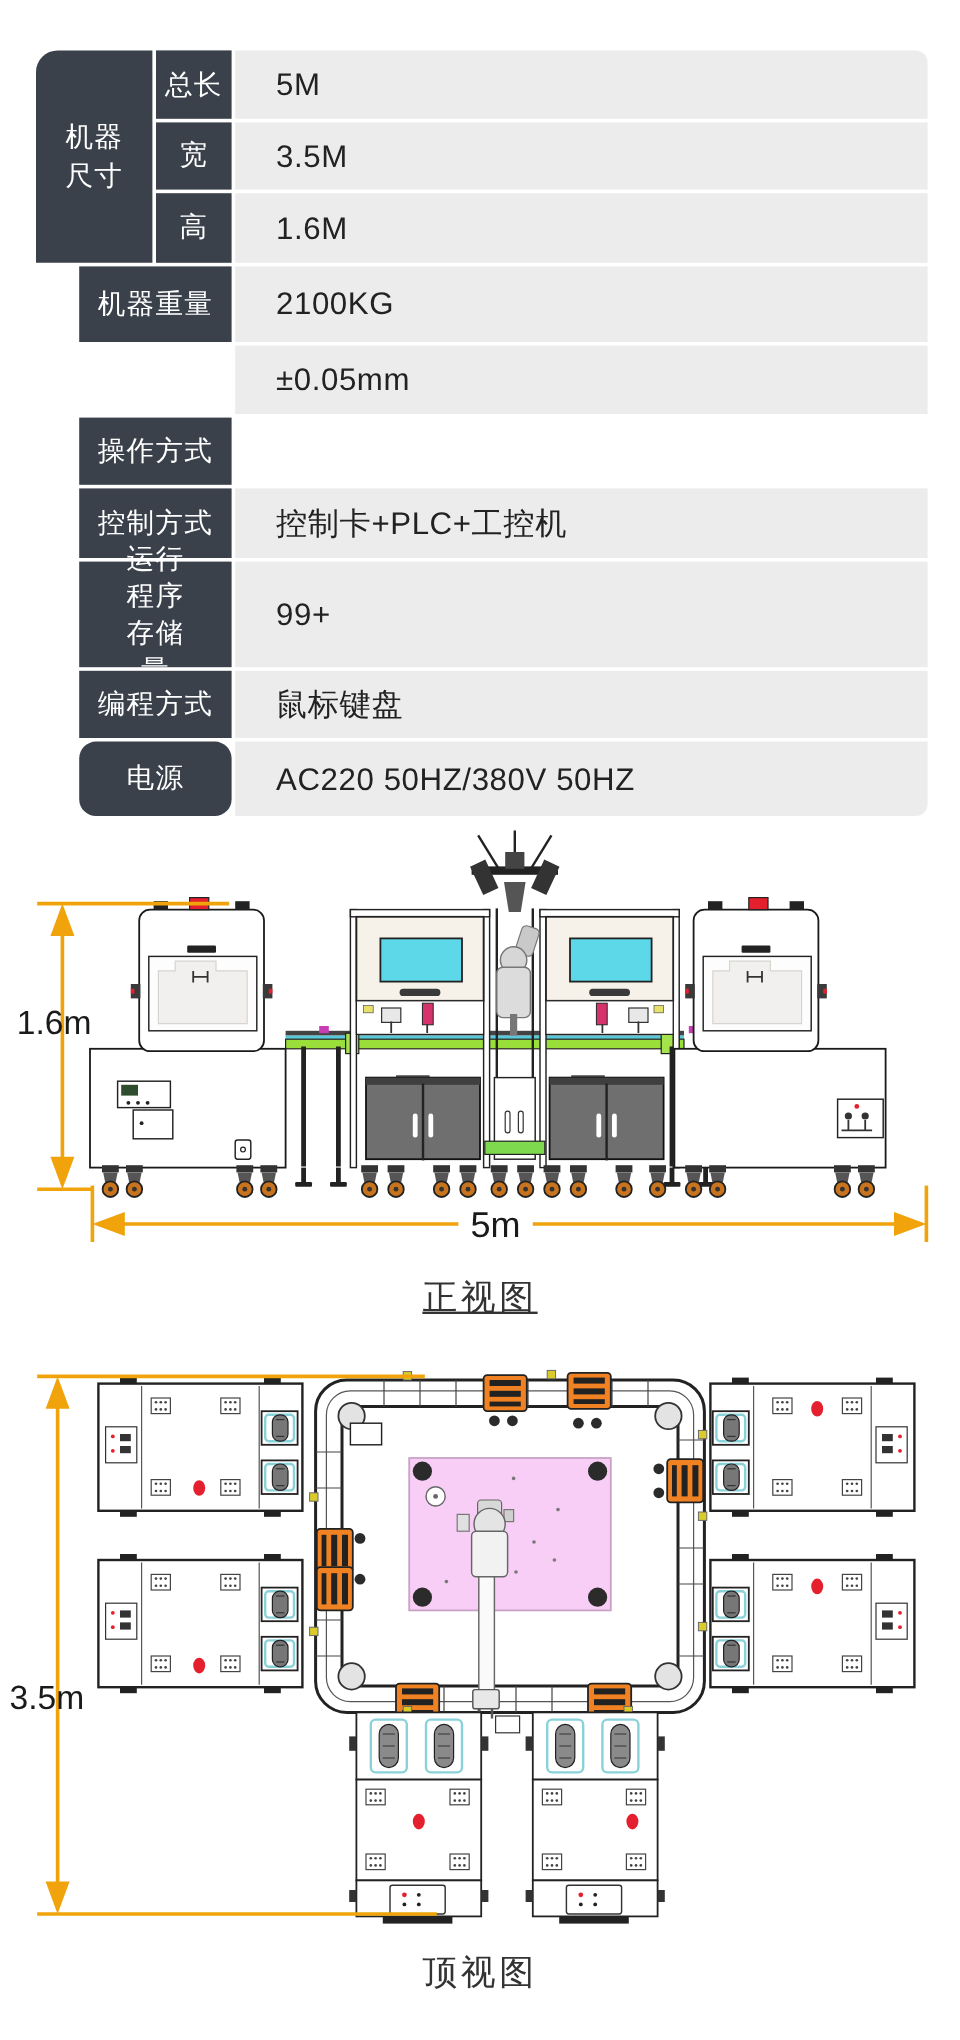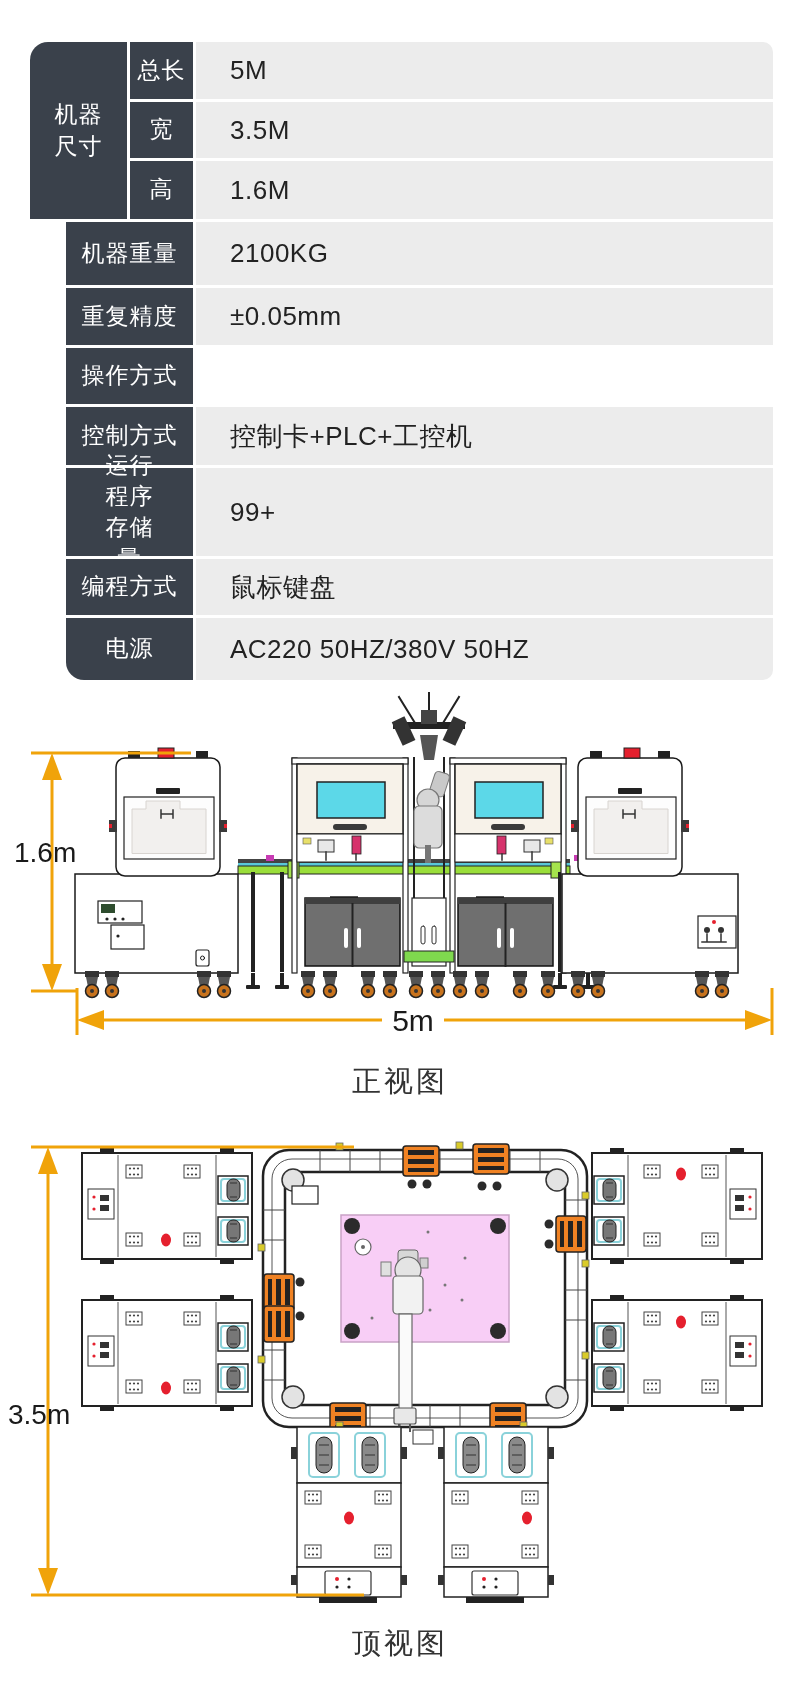--- a/index.html
+++ b/index.html
@@ -17,36 +17,36 @@
   }
   .cell{display:flex;align-items:center;justify-content:center;box-sizing:border-box;}
   .hdr{
     background:#3A414B;color:#ffffff;font-size:23px;font-weight:500;
     text-align:center;line-height:1.35;letter-spacing:1px;
   }
   .hdr-main{grid-column:1;grid-row:1 / span 3;border-top-left-radius:18px;padding:16px 20px;}
   .hdr-sub{grid-column:2;text-align:center;}
   .hdr-wide{grid-column:1 / span 2;margin-left:36px;}
   .hdr-narrow{padding:0 28px;}
-  .hdr-last{border-bottom-left-radius:18px;}
+  .hdr-last{border-bottom-left-radius:18px;border-radius:14px;}
   .val{
     grid-column:3;background:#ECECEC;color:#222222;font-size:26px;font-weight:500;
     justify-content:flex-start;padding-left:34px;letter-spacing:0.5px;
   }
   .val-first{border-top-right-radius:10px;}
   .val-last{border-bottom-right-radius:10px;}
   
   .drawing{position:absolute;left:0;}
   #front-svg{top:675px;}
   #top-svg{top:1090px;}
   .caption{
     position:absolute;left:0;width:800px;text-align:center;
     font-size:29px;color:#333333;letter-spacing:3px;font-weight:400;
   }
-  #front-caption{top:1062px;}
+  #front-caption{top:1062px;text-decoration:underline;}
   #top-caption{top:1624px;text-align:center;}
   svg text.dim{
     font-family:"Liberation Sans","DejaVu Sans",sans-serif;
     fill:#1a1a1a;font-weight:500;
   }
 </style>
 </head>
 <body>
 
 <div class="spec-table">
@@ -57,21 +57,20 @@
 
   <div class="cell hdr hdr-sub" style="grid-row:2">宽</div>
   <div class="cell val" style="grid-row:2">3.5M</div>
 
   <div class="cell hdr hdr-sub" style="grid-row:3">高</div>
   <div class="cell val" style="grid-row:3">1.6M</div>
 
   <div class="cell hdr hdr-wide" style="grid-row:4">机器重量</div>
   <div class="cell val" style="grid-row:4">2100KG</div>
 
-  <div class="cell hdr hdr-wide" style="grid-row:5">重复精度</div>
   <div class="cell val" style="grid-row:5">±0.05mm</div>
 
   <div class="cell hdr hdr-wide" style="grid-row:6">操作方式</div>
 
   <div class="cell val" style="grid-row:7">控制卡+PLC+工控机</div>
   <div class="cell hdr hdr-wide" style="grid-row:7">控制方式</div>
 
   <div class="cell hdr hdr-wide hdr-narrow" style="grid-row:8">运行程序存储量</div>
   <div class="cell val" style="grid-row:8">99+</div>
 

